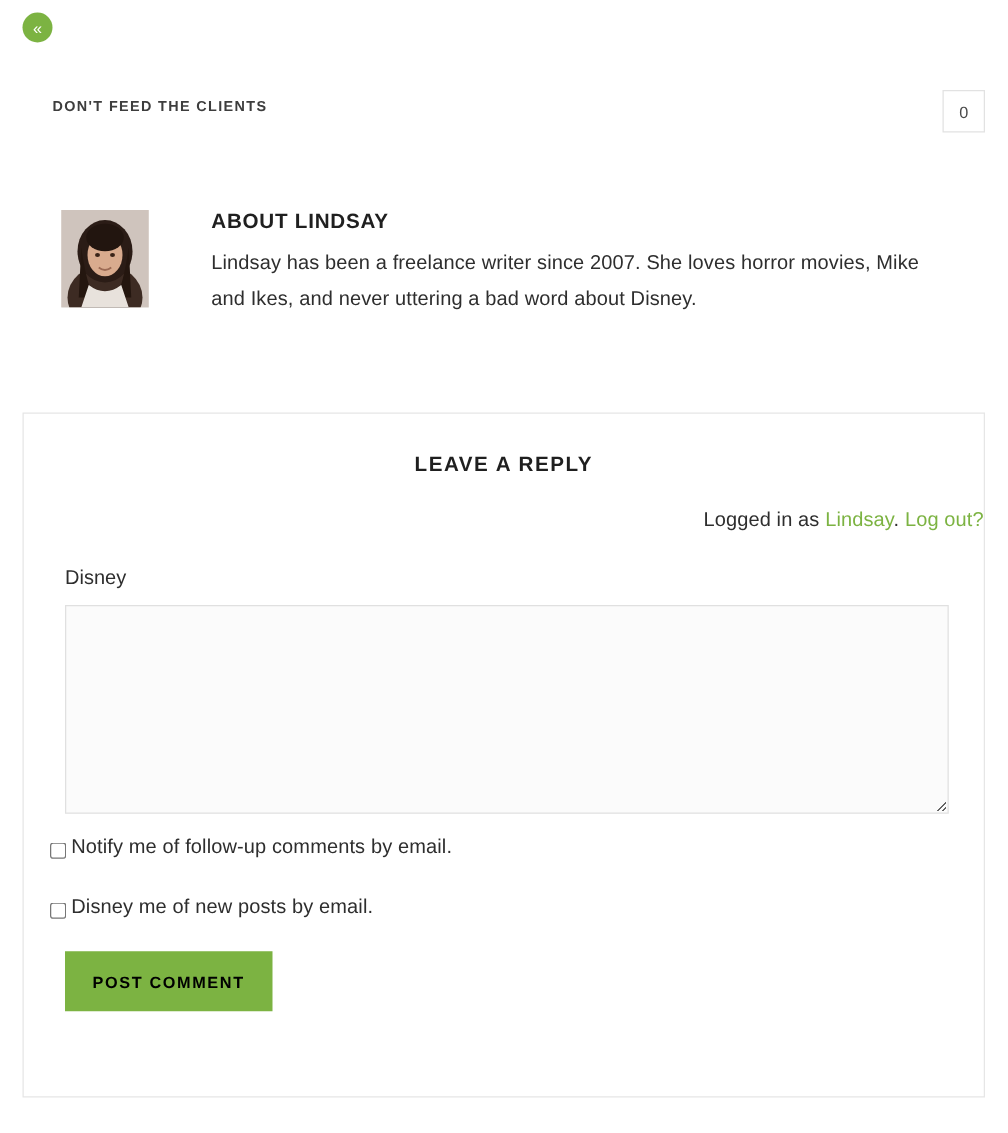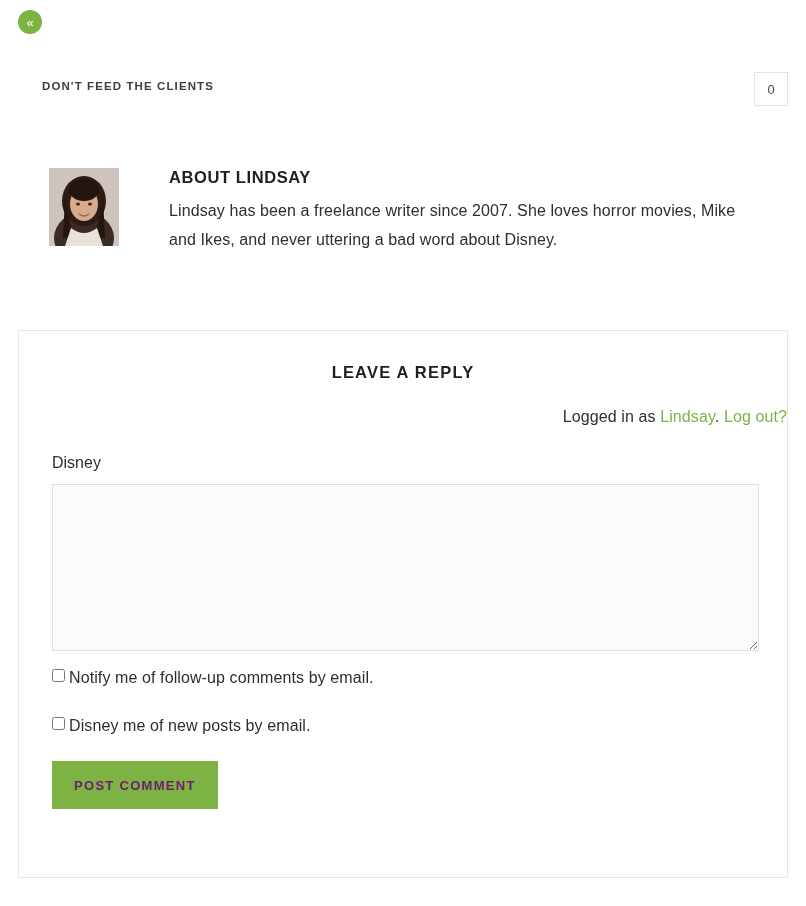--- a/index.html
+++ b/index.html
@@ -158,39 +158,39 @@
     border: 1px solid #e0e0e0;
     background: #fbfbfb;
     box-sizing: border-box;
     resize: vertical;
     font-family: "Liberation Sans", sans-serif;
     font-size: 14px;
     color: #2e2e2e;
     padding: 8px;
   }
   .checkbox-row {
-    margin: 18px 0 0 33px;
+    margin: 18px 0 0 21px;
     display: flex;
-    align-items: flex-start;
+    align-items: flex-end;
   }
   .checkbox-row.second { margin-top: 30px; }
   .checkbox-row input[type="checkbox"] {
     margin: 0 4px 0 0;
     width: 13px;
     height: 13px;
   }
   .checkbox-row label {
     font-size: 16px;
     color: #2e2e2e;
     letter-spacing: 0.1px;
   }
   .submit-btn {
     margin: 26px 0 0 33px;
     background: #7cb342;
-    color: #701a75;
+    color: #000000;
     border: none;
     padding: 0 22px;
     height: 48px;
     font-size: 13px;
     letter-spacing: 1.3px;
     font-weight: bold;
     text-transform: uppercase;
     font-family: "Liberation Sans", sans-serif;
     cursor: pointer;
   }

